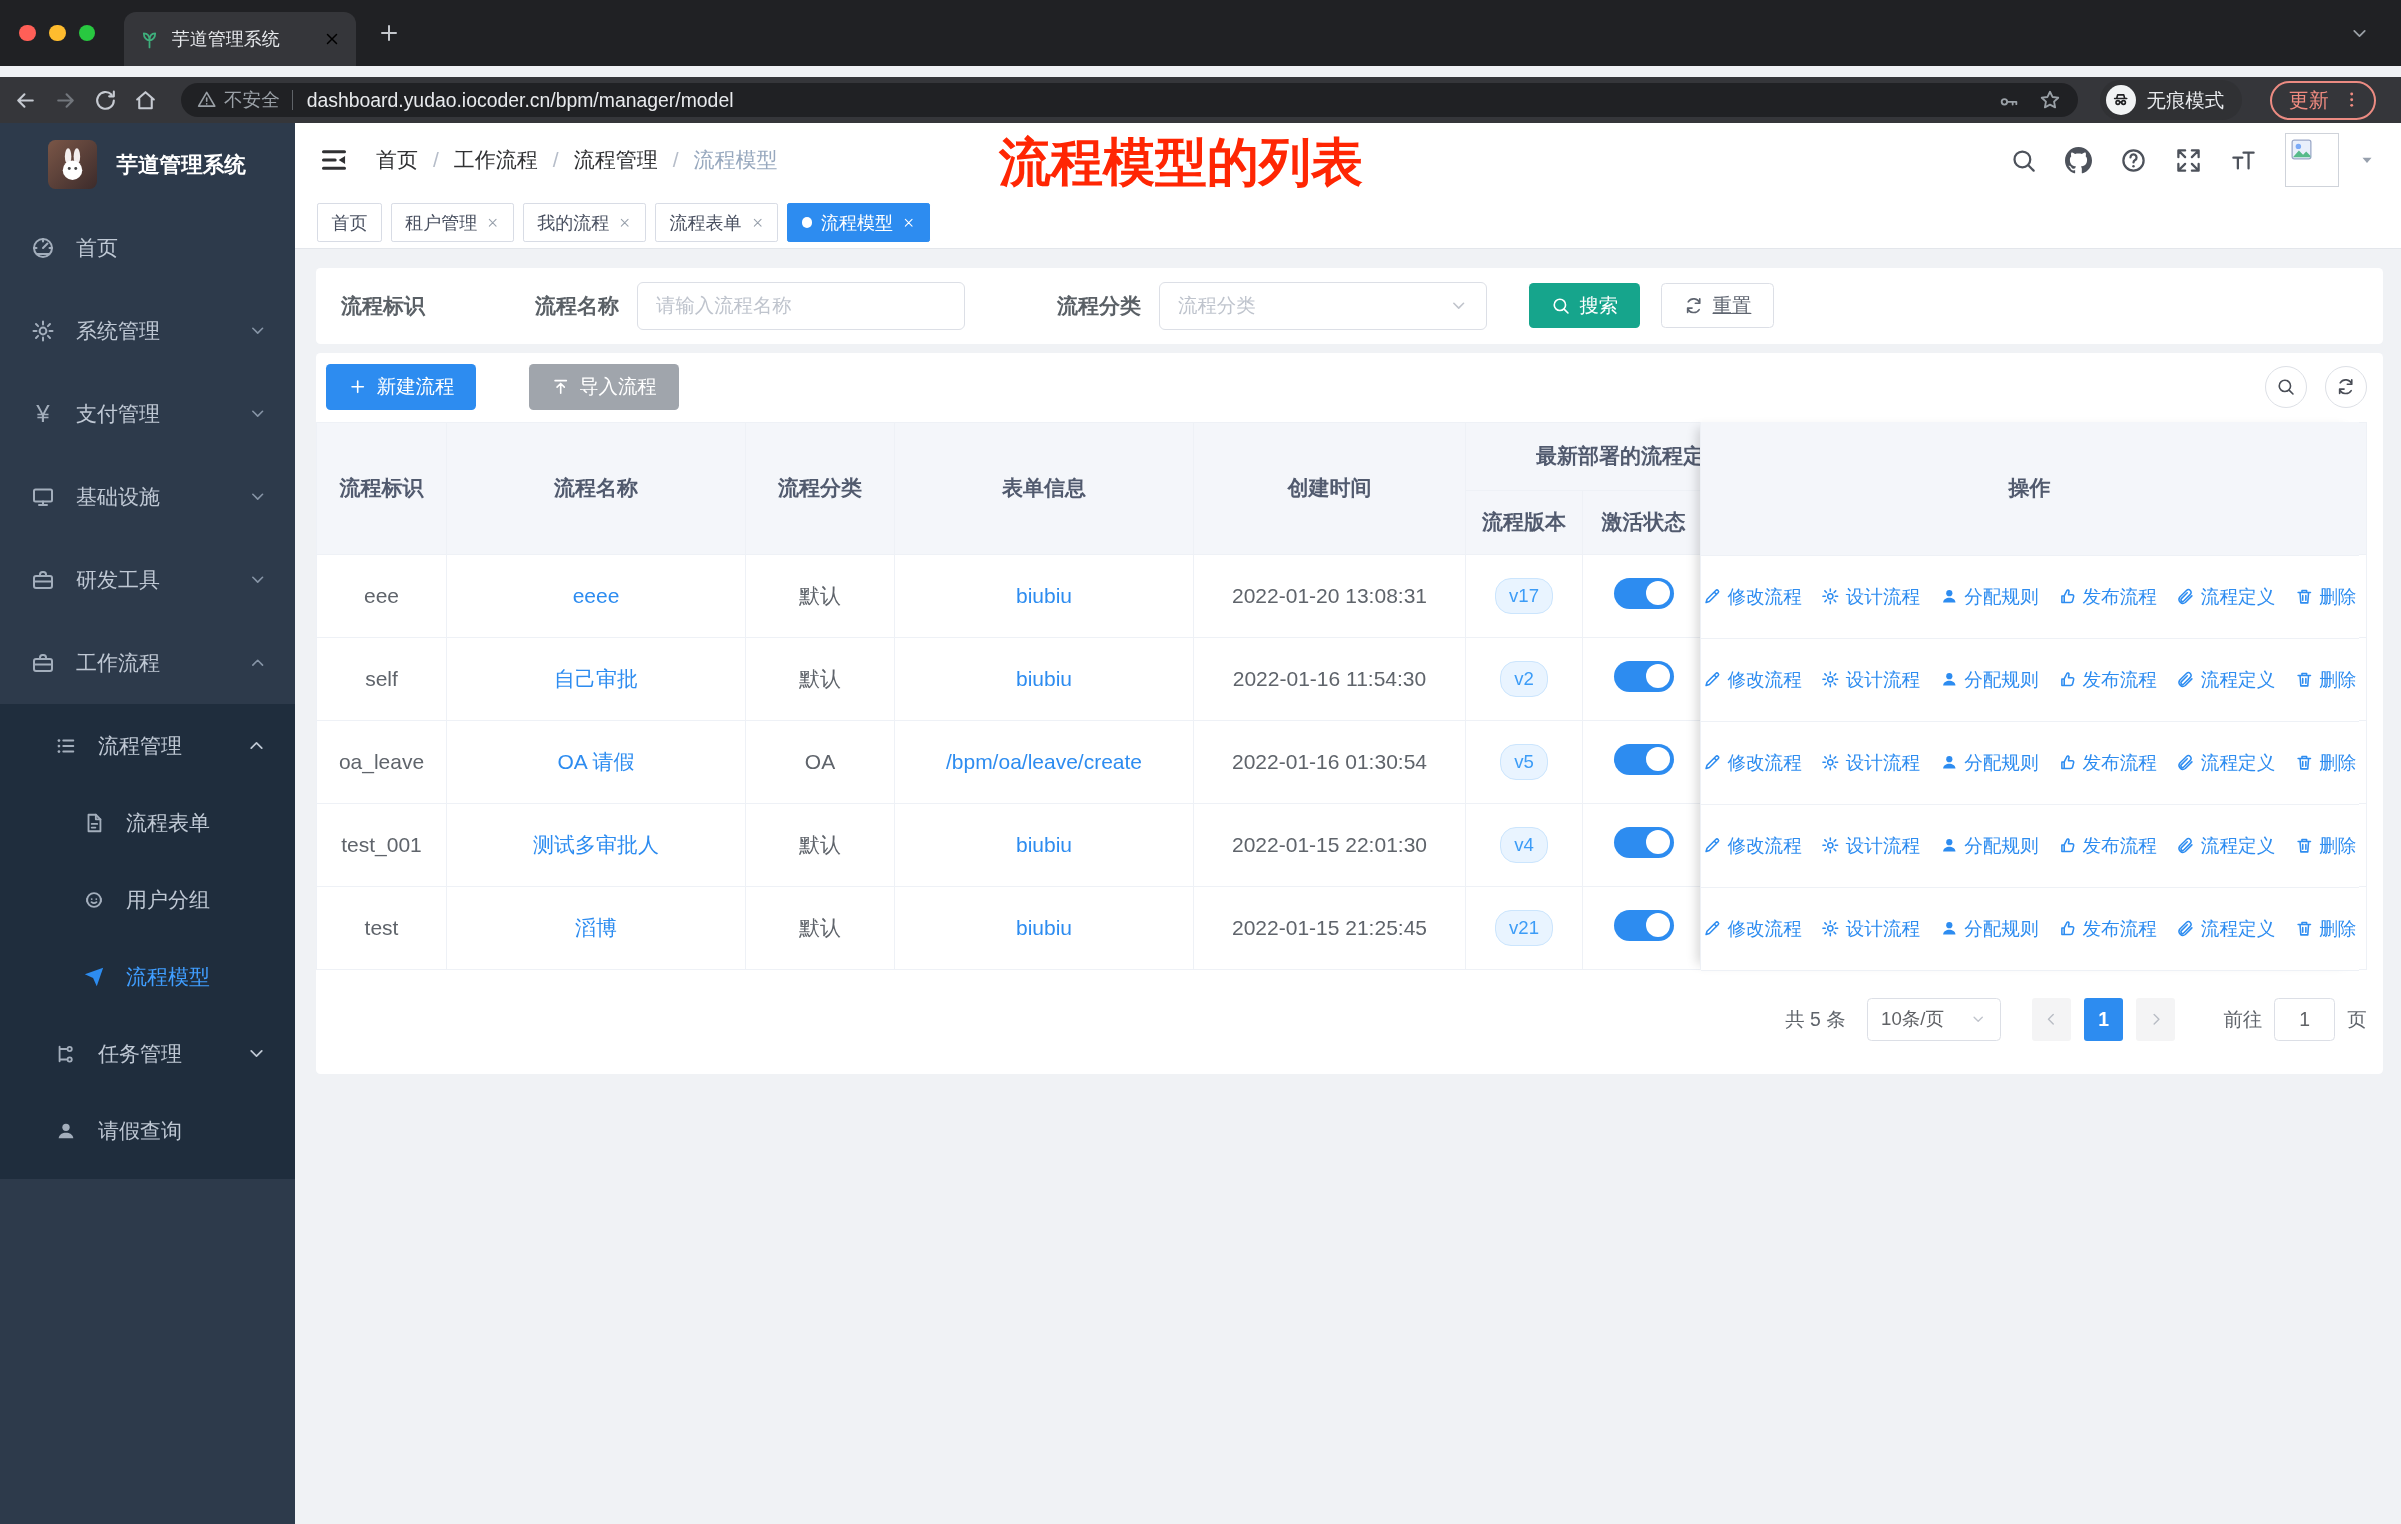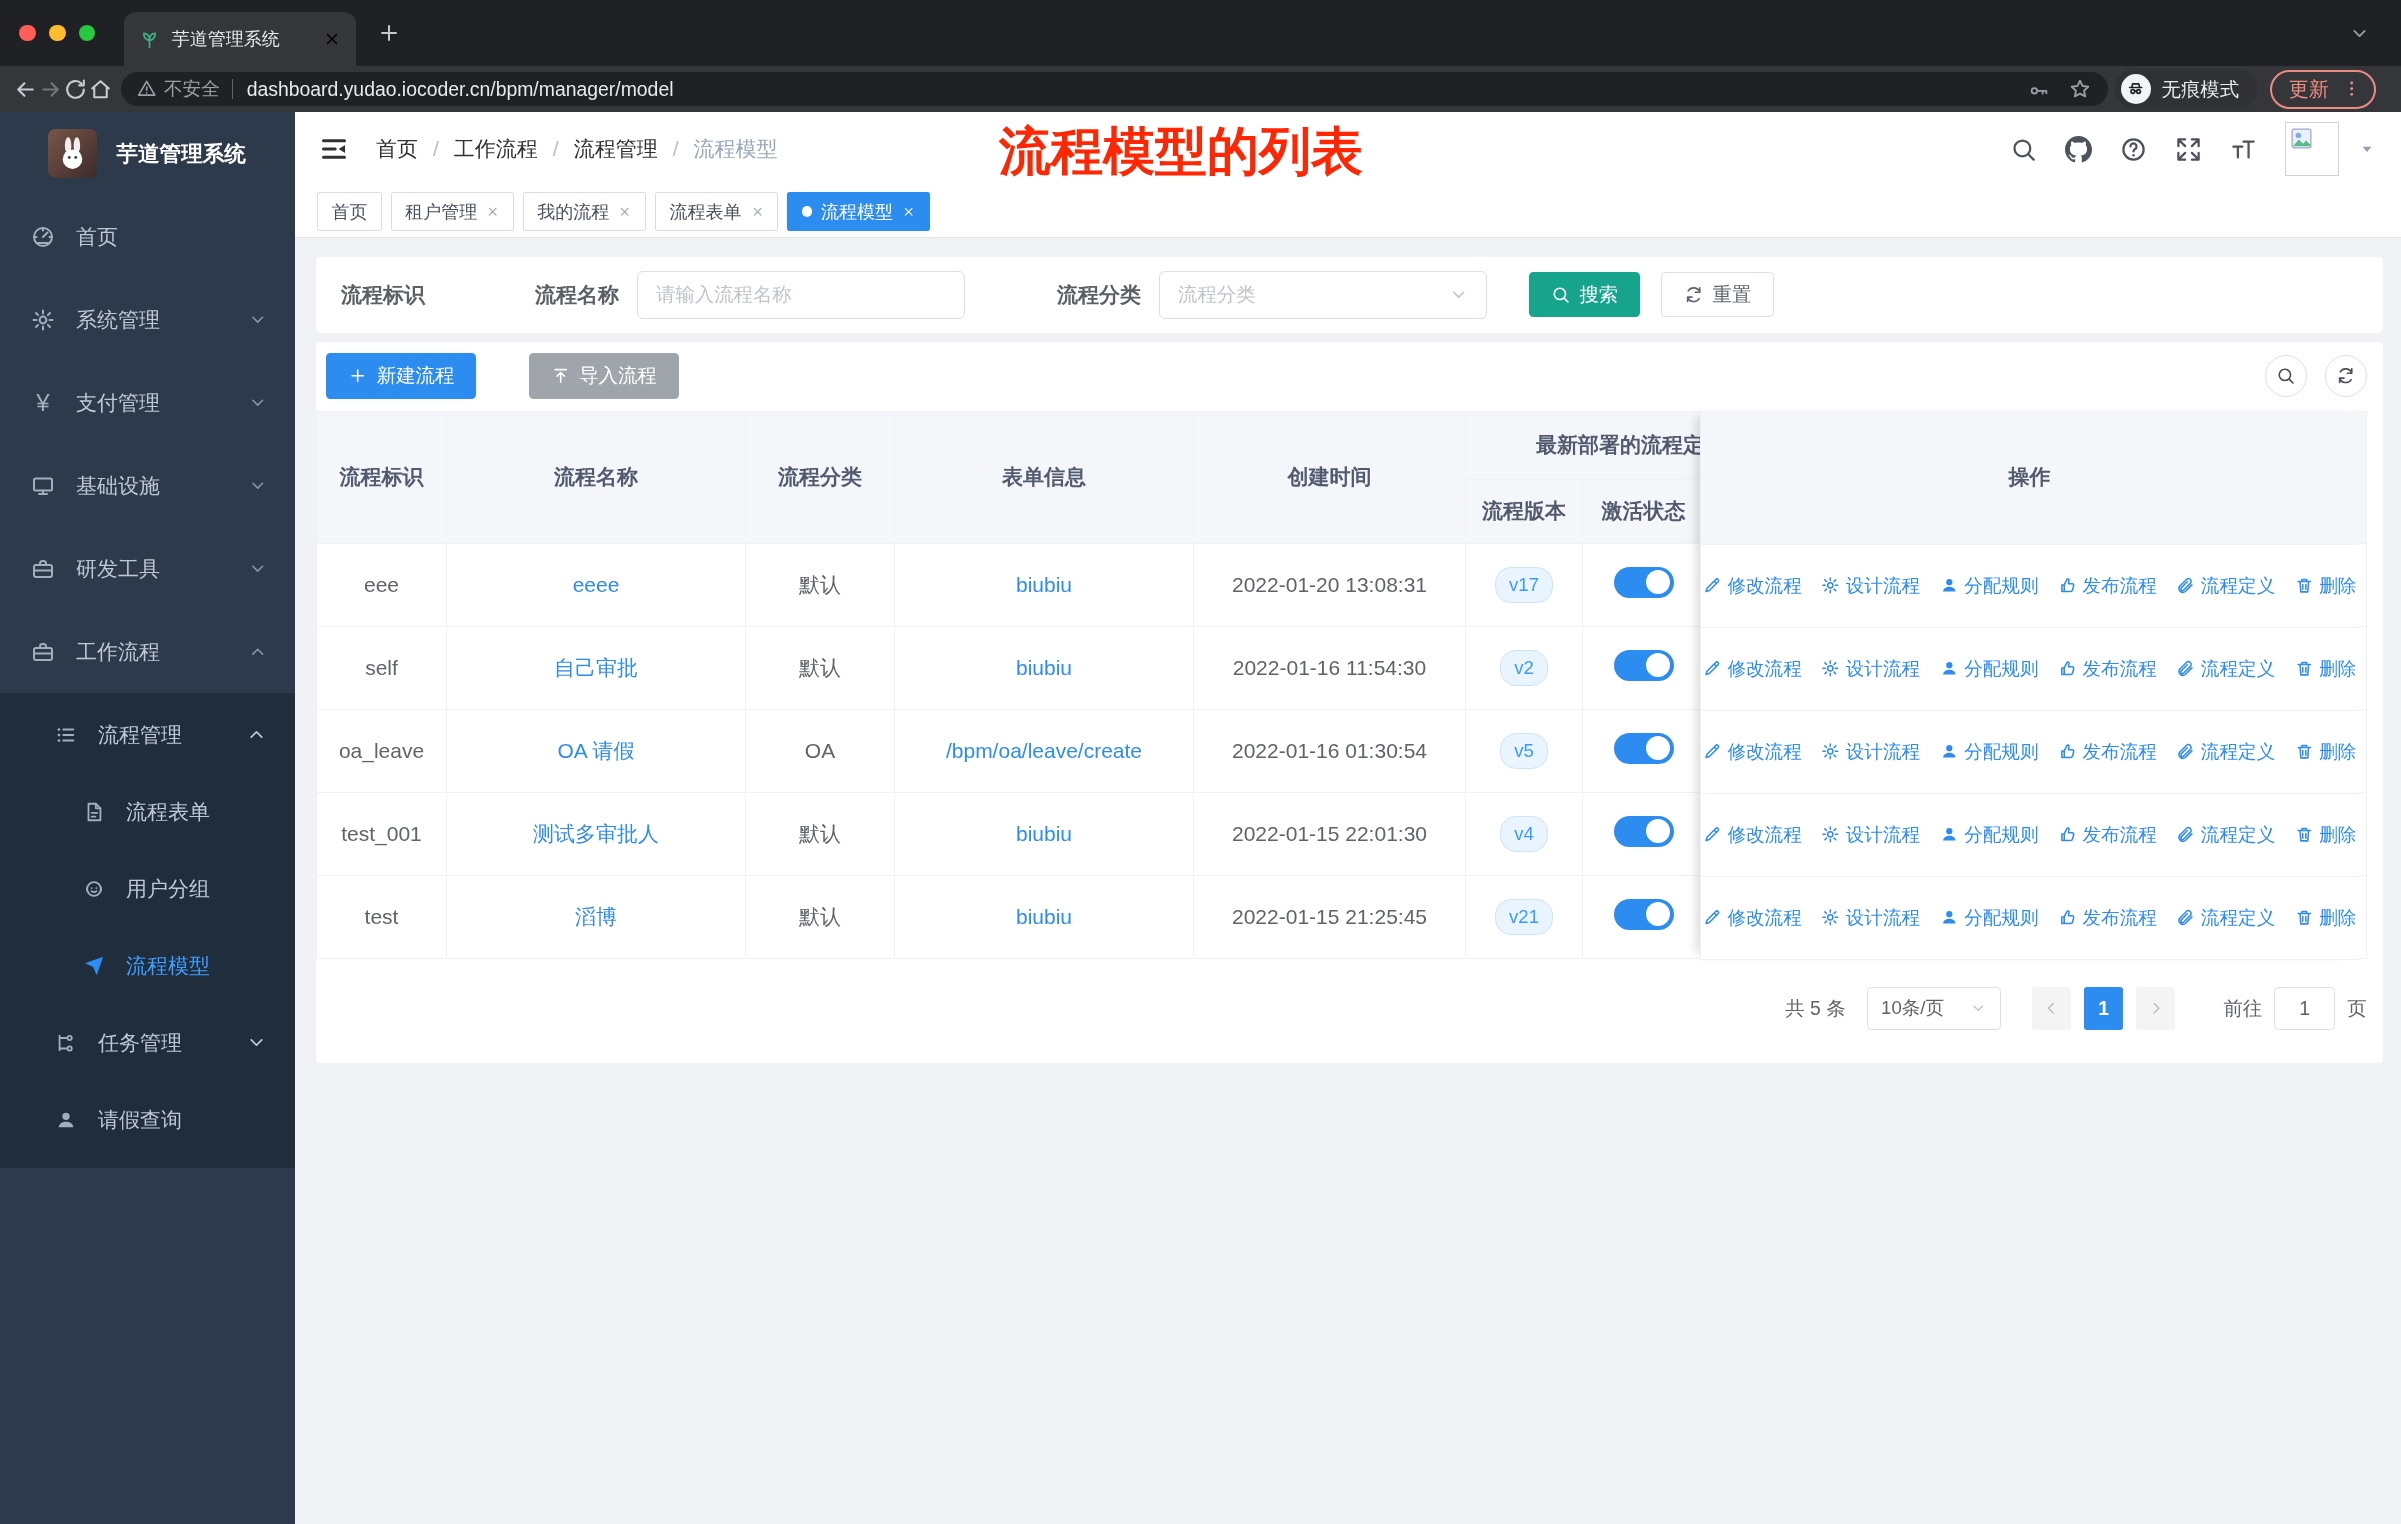--- a/index.html
+++ b/index.html
@@ -13,21 +13,21 @@
   .lights { display:flex; gap:13.4px; padding:0 16.4px 0 19.4px; }
   .light { width:16.4px; height:16.4px; border-radius:50%; }
   .l-red{background:#ff5f57;} .l-yellow{background:#febc2e;} .l-green{background:#28c840;}
   .btab { align-self:flex-end; width:232px; height:54px; background:#35363a; border-radius:12px 12px 0 0; display:flex; align-items:center; padding:0 15px; margin-left:12px; }
   .btab .favicon { width:21px; height:21px; color:#3eaf7c; }
   .btab .title { flex:1; margin-left:12px; font-size:18px; color:#e8eaed; white-space:nowrap; overflow:hidden; }
   .btab .x, .newtab { color:#c4c7cc; }
   .newtab { margin-left:21px; }
   .tabsearch { margin-left:auto; margin-right:31px; color:#9aa0a6; }
 
-  .btoolbar { height:46px; background:#35363a; display:flex; align-items:center; padding:0 13.4px; gap:0; }
+  .btoolbar { height:46px; background:#35363a; display:flex; align-items:center; padding:0 13.4px; gap:15px;margin-top:11px; }
   .navic { width:25px; height:25px; color:#c6cad1; }
   .navic.dim { color:#72767c; }
   .urlbar { flex:1; height:34px; background:#202124; border-radius:18px; display:flex; align-items:center; padding:0 16.4px; margin:0 7.4px; color:#9aa0a6; }
   .urlbar .sec { font-size:18.6px; margin:0 12px 0 7.4px; }
   .urlbar .sep { width:1.5px; height:19.4px; background:#5f6368; margin-right:13.4px; }
   .urlbar .addr { font-size:19.4px; color:#e8eaed; }
   .urlbar .sp { flex:1; }
   .urlbar .uic { width:22px; height:22px; margin-left:19.4px; }
   .incog { height:40px; border-radius:21px; background:#303134; display:flex; align-items:center; gap:10.4px; padding:0 18px 0 6px; color:#e8eaed; font-size:19.4px; white-space:nowrap; }
   .incog .cir { width:30px; height:30px; border-radius:50%; background:#f1f3f4; color:#202124; display:flex; align-items:center; justify-content:center; }
@@ -80,21 +80,21 @@
   .flabel { font-size:21px; font-weight:600; color:#5a6066; margin-right:18px; white-space:nowrap; }
   .finput { width:328px; height:48px; border:1.5px solid #dcdfe6; border-radius:6px; padding:0 18px; font-size:19.4px; color:#606266; outline:none; font-family:inherit; }
   .finput::placeholder { color:#bfc4cd; }
   .fgap { width:92px; flex:none; }
   .fselect { width:328px; height:48px; border:1.5px solid #dcdfe6; border-radius:6px; padding:0 18px; font-size:19.4px; color:#bfc4cd; display:flex; align-items:center; cursor:pointer; }
   .fselect .sp { flex:1; }
   .fselect .chev { width:19.4px; height:19.4px; color:#c0c4cc; }
   .btn { height:45px; border-radius:4.5px; font-size:19.4px; display:inline-flex; align-items:center; gap:9px; padding:0 22px; cursor:pointer; border:none; font-family:inherit; white-space:nowrap; }
   .btn .bic { width:19.4px; height:19.4px; }
   .btn-search { background:#16a58c; color:#fff; margin-left:42px; }
-  .btn-reset { background:#fff; color:#5f6570; border:1.5px solid #dcdfe6; margin-left:21px; }
+  .btn-reset { background:#fff; color:#5f6570; border:1.5px solid #dcdfe6; margin-left:21px;text-decoration:underline; }
 
   .maincard { background:#fff; border-radius:4.5px; padding:10.4px 16.4px 18px 0; }
   .tbtoolbar { display:flex; align-items:center; padding:0 0 12px 10.4px;gap:36px; }
   .btn-create { background:#2d8cf0; color:#fff; height:46px; }
   .btn-import { background:#a0a5ac; color:#fff; height:46px; margin-left:16.4px; }
   .circlebtn { width:42px; height:42px; border-radius:50%; border:1.5px solid #dde0e6; background:#fff; color:#4a4e57; display:flex; align-items:center; justify-content:center; cursor:pointer; }
   .circlebtn svg { width:19.4px; height:19.4px; }
   .tright { margin-left:auto; display:flex; gap:18px; }
 
   .tablewrap { position:relative; }

